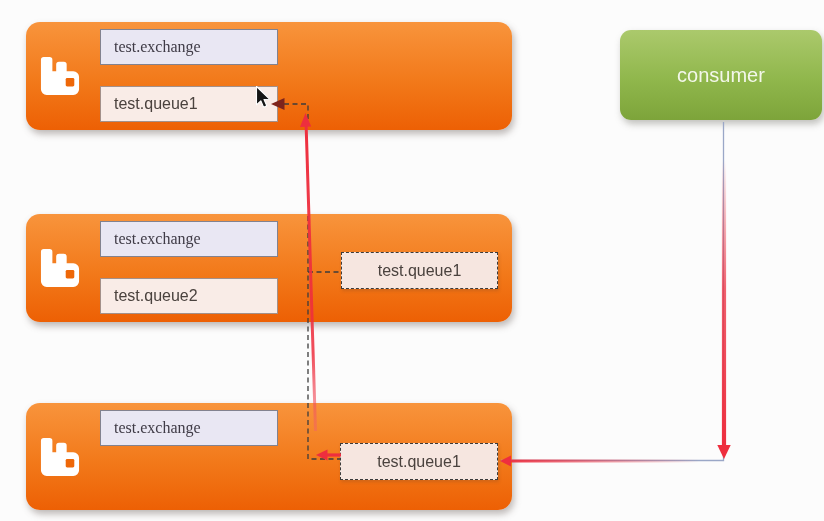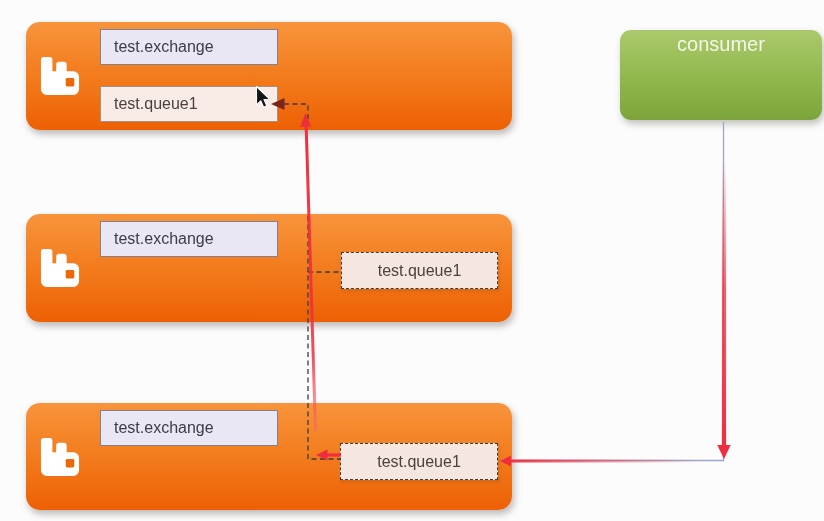--- a/index.html
+++ b/index.html
@@ -18,40 +18,41 @@
     position:absolute;left:13px;top:34px;width:42px;height:40px;
   }
   .label-box{
     position:absolute;left:74px;width:178px;height:36px;
     box-sizing:border-box;display:flex;align-items:center;
     padding-left:13px;font-size:16px;
   }
   .exchange{
     background:#e9e7f3;border:1.5px solid #82828f;color:#3f3b46;
     top:7px;
+    font-family:Liberation Serif, serif;
   }
   .queue{
     background:#f9ece7;border:1.5px solid #a3908a;color:#4a423e;
     top:64px;
   }
   .ghost{
     position:absolute;box-sizing:border-box;
     background:#f6e6e0;border:1.6px dashed #3c3c3c;
     display:flex;align-items:center;justify-content:center;
     font-size:16px;color:#4a423e;
     box-shadow:1px 2px 3px rgba(120,70,40,0.25);
   }
   #ghost-queue-mid{left:341px;top:252px;width:157px;height:37px;}
   #ghost-queue-bottom{left:340px;top:443px;width:158px;height:37px;}
   .consumer{
     position:absolute;left:620px;top:30px;width:202px;height:90px;
     border-radius:11px;
     background:linear-gradient(180deg,#abc96c 0%,#90b74c 55%,#7da43a 100%);
     box-shadow:2px 4px 7px rgba(120,120,110,0.45);
-    display:flex;flex-direction:column;align-items:center;justify-content:space-between;
+    display:flex;flex-direction:column;align-items:center;justify-content:center;
     color:#f3f7ea;font-size:20px;line-height:1.45;
   }
   #overlay{position:absolute;left:0;top:0;pointer-events:none;}
 </style>
 </head>
 <body>
 
 <div id="canvas">
 
   <div class="broker" style="top:22px">
@@ -62,20 +63,21 @@
     <div class="label-box exchange">test.exchange</div>
     <div class="label-box queue">test.queue1</div>
   </div>
 
   <div class="broker" style="top:214px">
     <svg class="rabbit" viewBox="0 0 44 42">
       <path fill="#ffffff" d="M2,4 a3,3 0 0 1 3,-3 h6 a3,3 0 0 1 3,3 v12 h4 V9 a3,3 0 0 1 3,-3 h5 a3,3 0 0 1 3,3 v7 h7 a6,6 0 0 1 6,6 v13 a6,6 0 0 1 -6,6 H8 a6,6 0 0 1 -6,-6 Z"></path>
       <rect x="28" y="23" width="9" height="9" rx="1.5" fill="#ee6708"></rect>
     </svg>
     <div class="label-box exchange">test.exchange</div>
+    <div class="label-box queue">test.queue2</div>
   </div>
 
   <div class="broker" style="top:403px;height:107px">
     <svg class="rabbit" viewBox="0 0 44 42">
       <path fill="#ffffff" d="M2,4 a3,3 0 0 1 3,-3 h6 a3,3 0 0 1 3,3 v12 h4 V9 a3,3 0 0 1 3,-3 h5 a3,3 0 0 1 3,3 v7 h7 a6,6 0 0 1 6,6 v13 a6,6 0 0 1 -6,6 H8 a6,6 0 0 1 -6,-6 Z"></path>
       <rect x="28" y="23" width="9" height="9" rx="1.5" fill="#ee6708"></rect>
     </svg>
     <div class="label-box exchange">test.exchange</div>
   </div>
 

